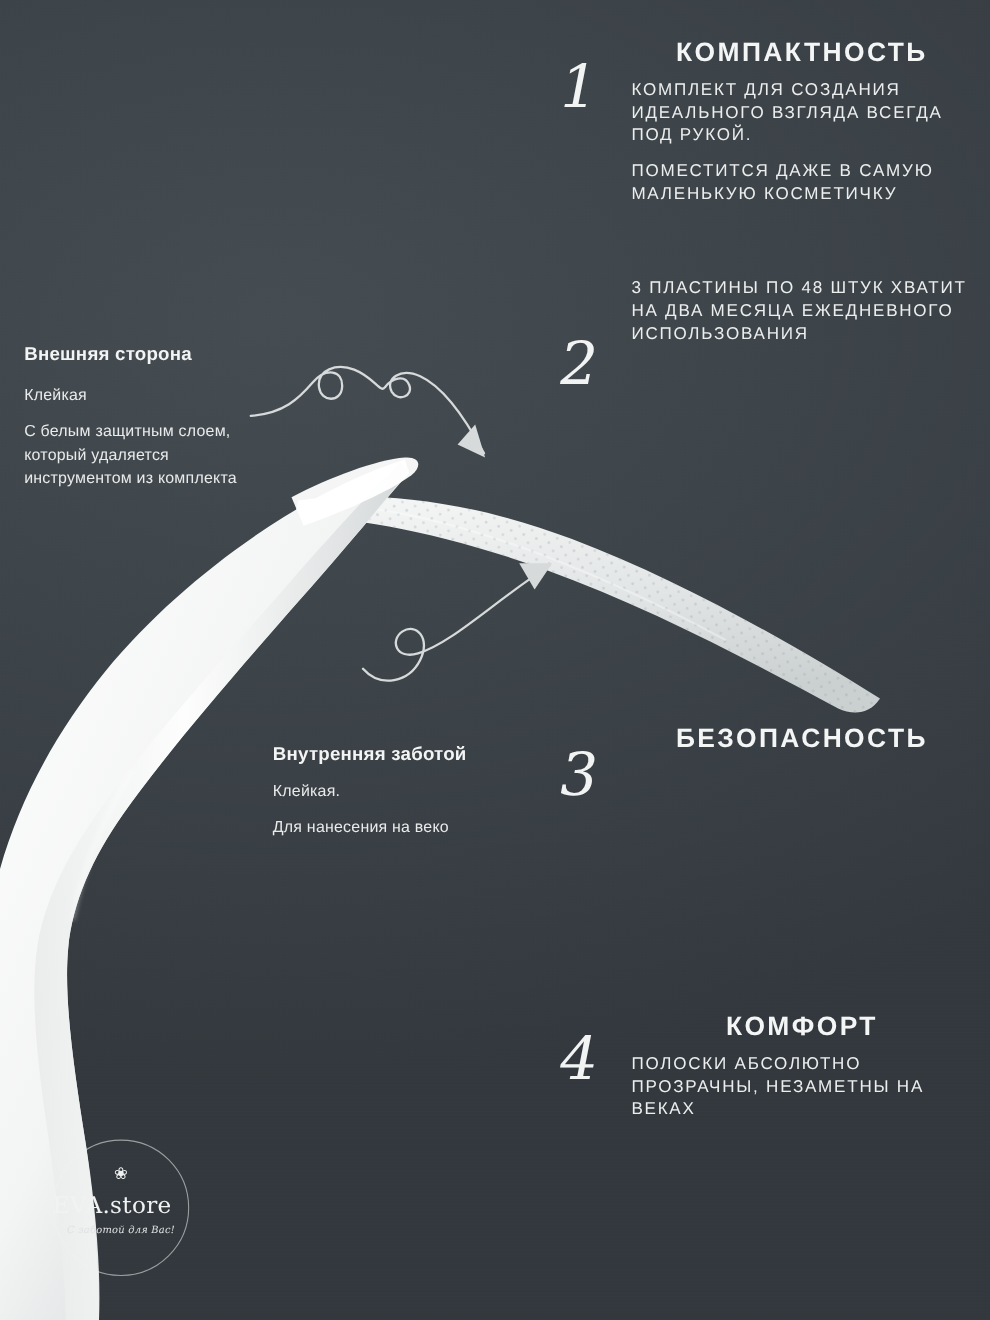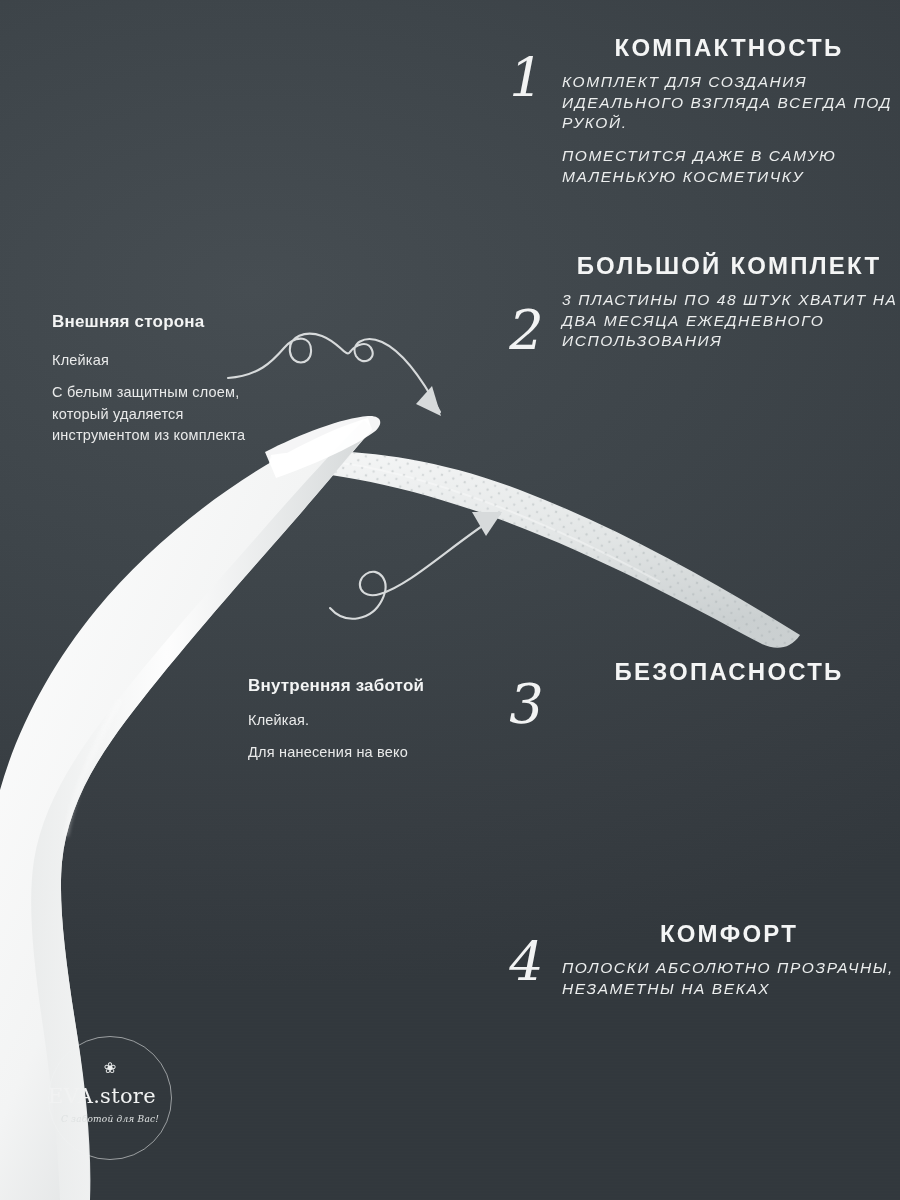--- a/index.html
+++ b/index.html
@@ -65,28 +65,27 @@
     margin: 0 0 10px 0;
     font-size: 24px;
     font-weight: 700;
     letter-spacing: 2.2px;
     color: #f4f5f5;
     text-transform: uppercase;
     line-height: 1.15;
     text-align: center;
   }
   .feature p {
-    margin: 0 0 12px 4px;
+    margin: 0 0 12px 16px;
     font-size: 15.5px;
     line-height: 1.35;
     letter-spacing: 1.6px;
     color: #eceeee;
     text-transform: uppercase;
     font-weight: 400;
-    font-style: italic;
   }
   .feature p:last-child { margin-bottom: 0; }
 
   
   #f1 { top: 34px; }
   #f1 .num { top: 18px; }
   #f2 { top: 252px; }
   #f2 .num { top: 52px; }
   #f3 { top: 658px; }
   #f3 .num { top: 20px; }
@@ -105,21 +104,21 @@
   .anno .line {
     font-size: 14.5px;
     line-height: 1.5;
     color: #e9eaea;
     letter-spacing: .2px;
     margin-bottom: 10px;
     font-weight: 400;
   }
   .anno .line:last-child { margin-bottom: 0; }
 
-  #anno-outer { left: 52px; top: 312px; width: 215px; }
+  #anno-outer { left: 22px; top: 312px; width: 215px; }
   #anno-inner { left: 248px; top: 676px; width: 260px; }
   #anno-outer .gap { margin-top: 18px; }
 
   
   .art { position: absolute; inset: 0; pointer-events: none; }
 
   
   .logo {
     position: absolute;
     left: 48px;
@@ -286,21 +285,20 @@
       <div class="body">
         <h3>КОМПАКТНОСТЬ</h3>
         <p>КОМПЛЕКТ ДЛЯ СОЗДАНИЯ ИДЕАЛЬНОГО ВЗГЛЯДА ВСЕГДА ПОД РУКОЙ.</p>
         <p>ПОМЕСТИТСЯ ДАЖЕ В САМУЮ МАЛЕНЬКУЮ КОСМЕТИЧКУ</p>
       </div>
     </div>
 
     <div class="feature" id="f2">
       <div class="num">2</div>
       <div class="body">
-        <h3>БОЛЬШОЙ КОМПЛЕКТ</h3>
         <p>3 ПЛАСТИНЫ ПО 48 ШТУК ХВАТИТ НА ДВА МЕСЯЦА ЕЖЕДНЕВНОГО ИСПОЛЬЗОВАНИЯ</p>
       </div>
     </div>
 
     <div class="feature" id="f3">
       <div class="num">3</div>
       <div class="body">
         <h3>БЕЗОПАСНОСТЬ</h3>
       </div>
     </div>

